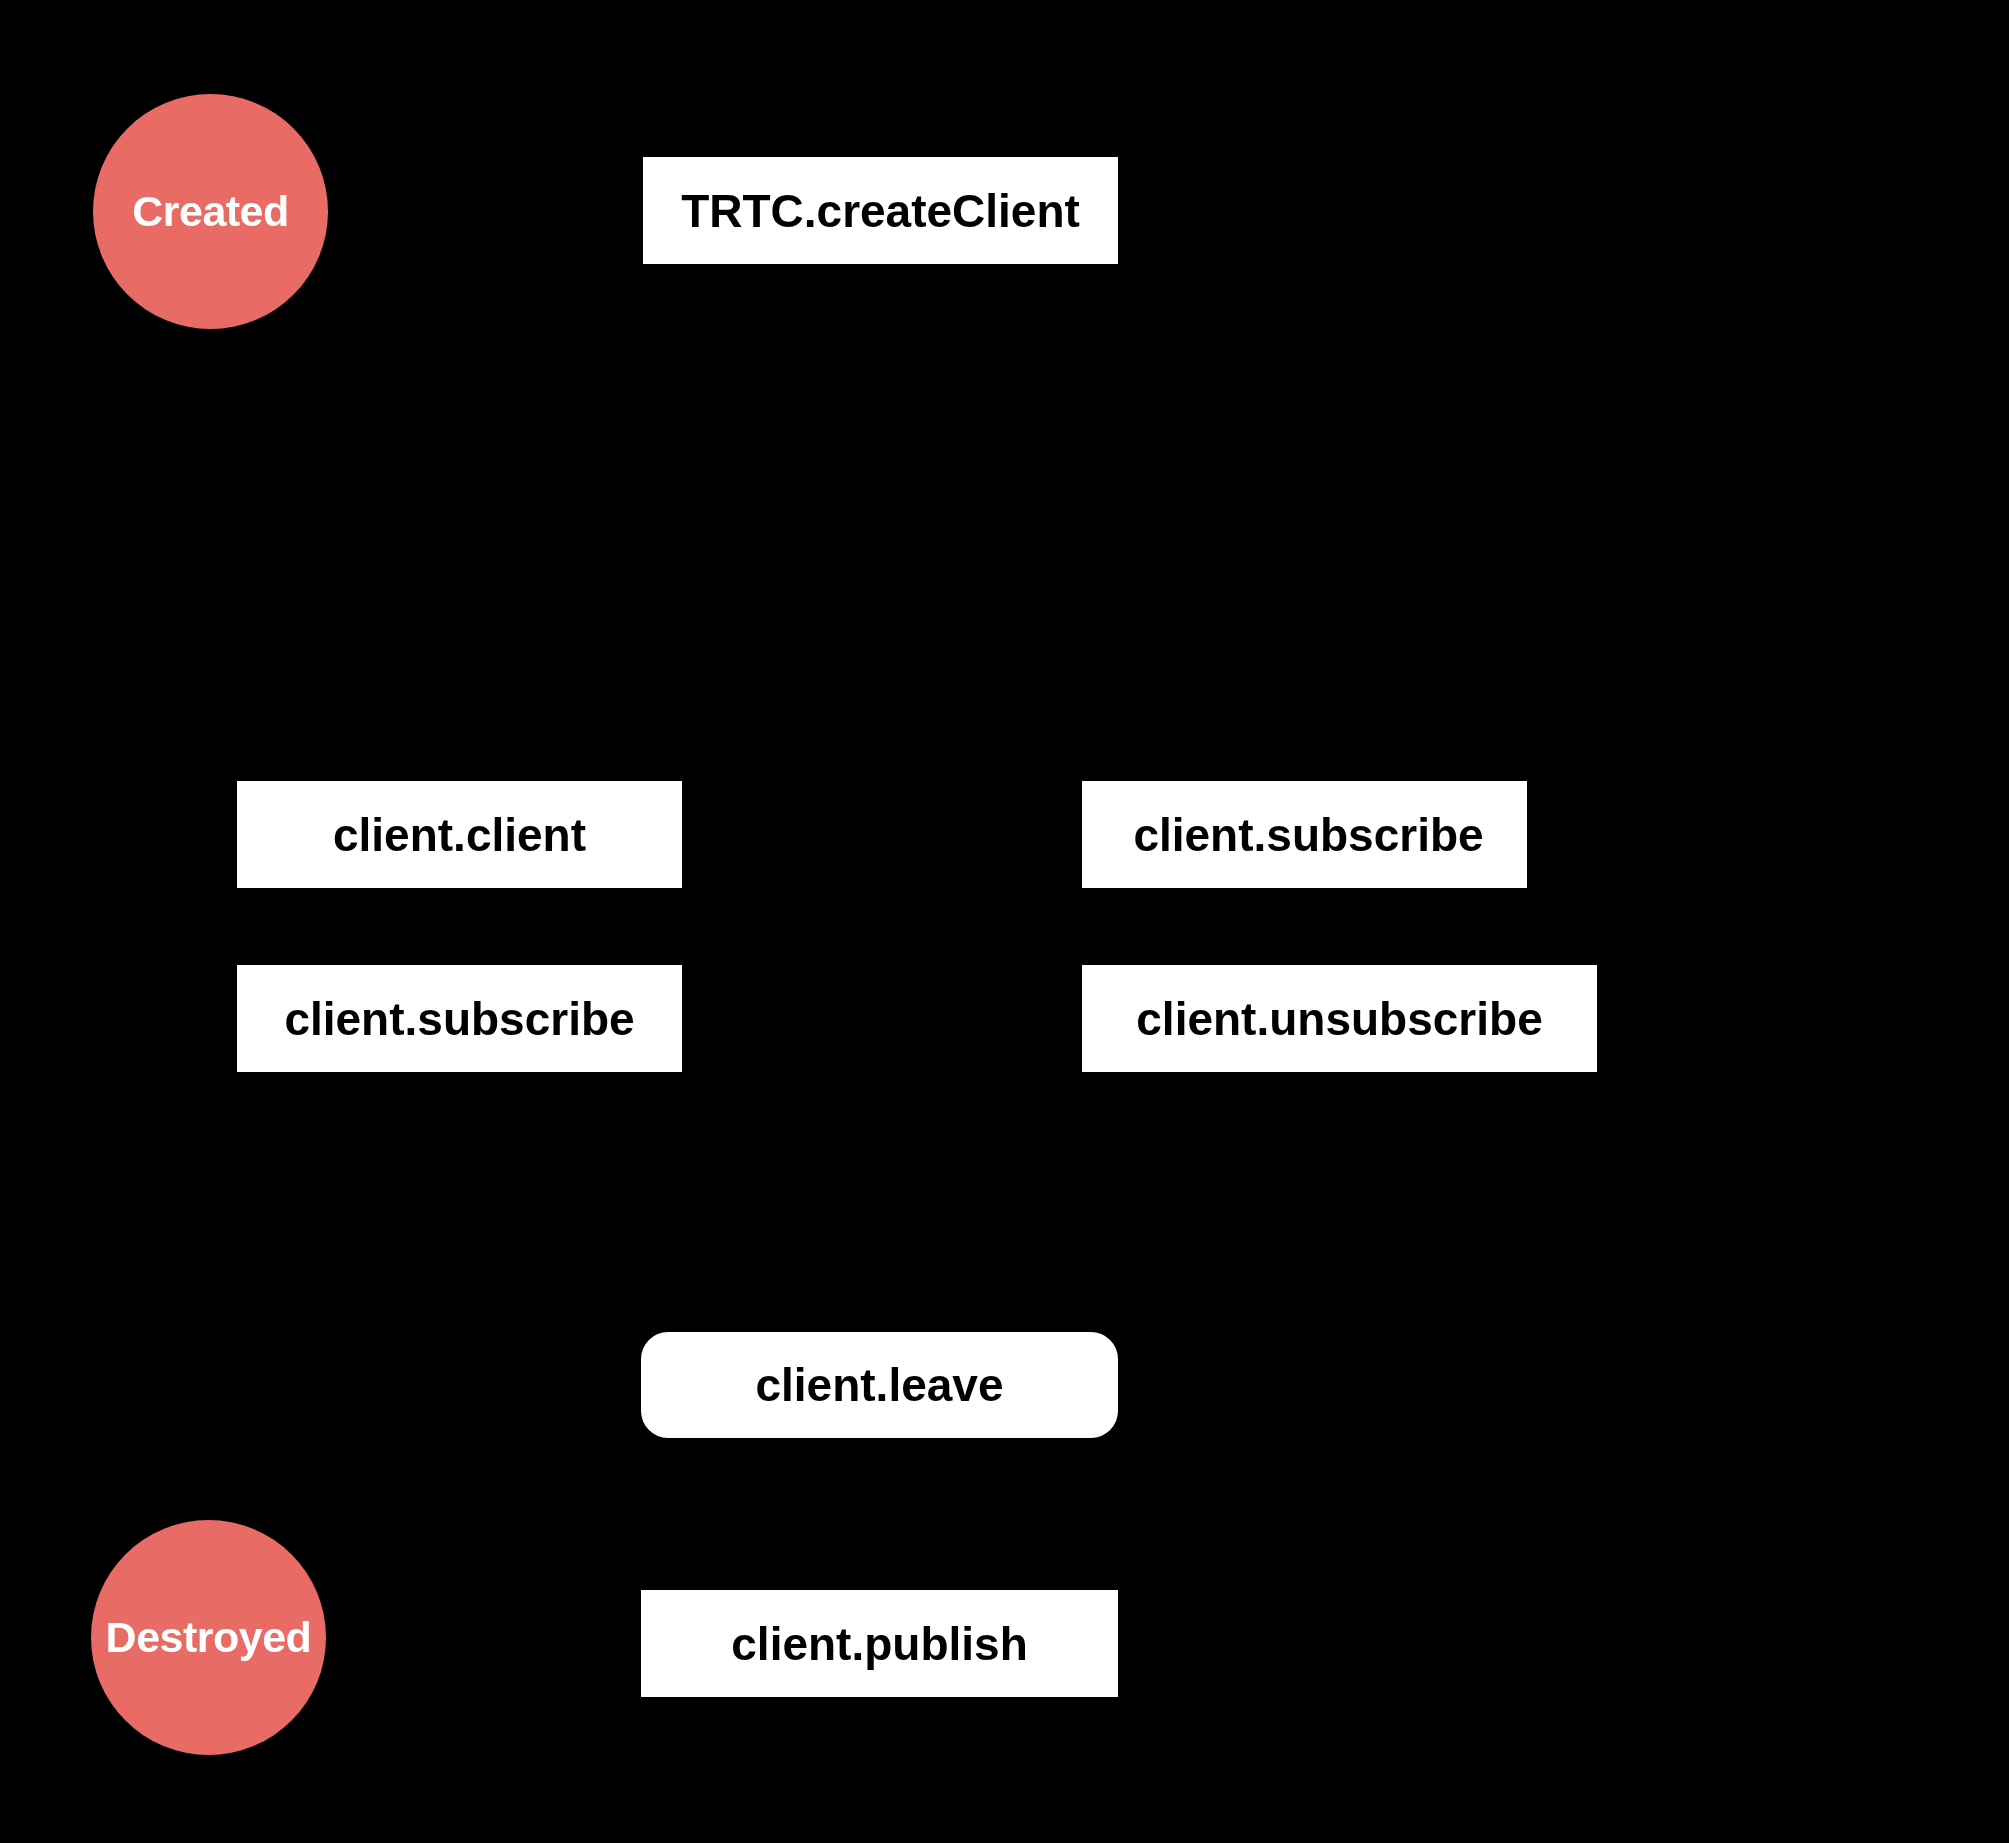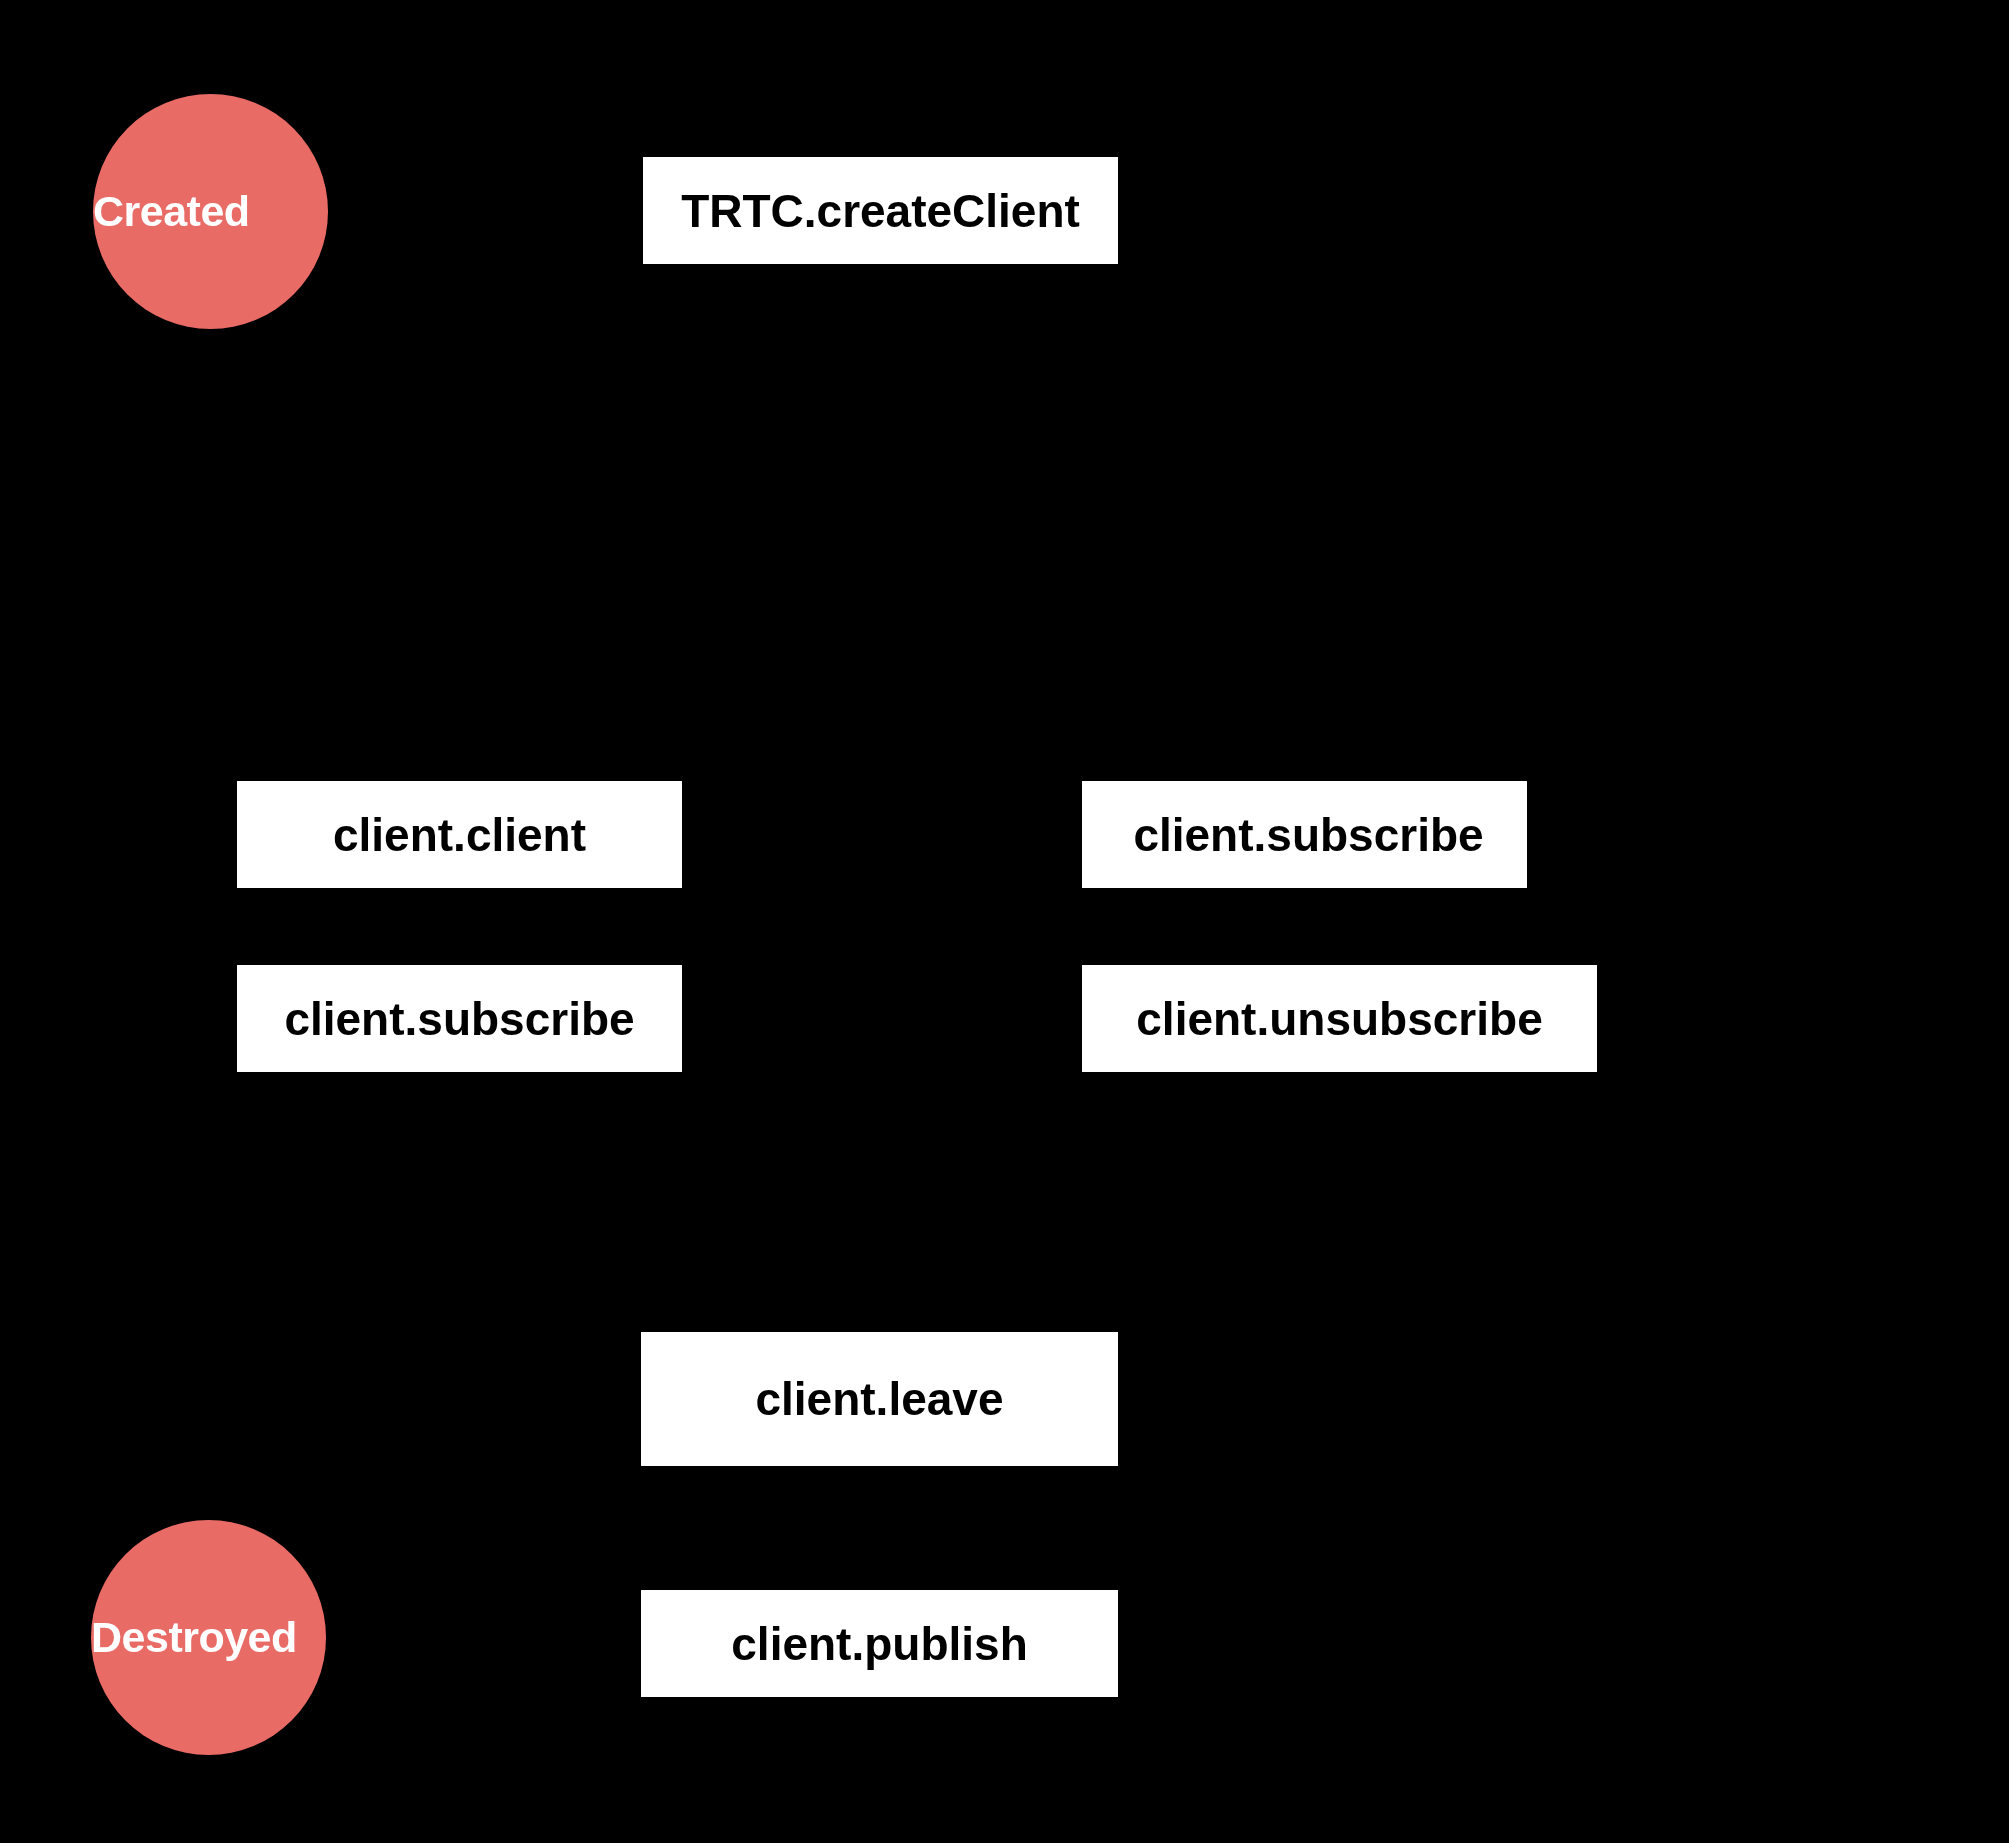--- a/index.html
+++ b/index.html
@@ -17,20 +17,21 @@
     height: 1844px;
     background: #000000;
     overflow: hidden;
   }
   .state-node {
     position: absolute;
     border-radius: 50%;
     background: #e96b66;
     display: flex;
     align-items: center;
+    justify-content: center;
     box-sizing: border-box;
   }
   .state-label {
     color: #ffffff;
     font-family: "Liberation Sans", sans-serif;
     font-weight: bold;
     font-size: 43px;
     line-height: 1;
     white-space: nowrap;
     letter-spacing: -0.5px;
@@ -79,21 +80,21 @@
   </div>
 
   <div class="action-box" style="left:237px; top:965px; width:445px; height:107px;">
     <span class="action-label">client.subscribe</span>
   </div>
 
   <div class="action-box" style="left:1082px; top:965px; width:515px; height:107px;">
     <span class="action-label">client.unsubscribe</span>
   </div>
 
-  <div class="action-box" style="left:641px; top:1332px; width:477px; height:134px;">
+  <div class="action-box" style="left:641px; top:1332px; width:477px; height:106px;border-radius:27px;">
     <span class="action-label">client.leave</span>
   </div>
 
   <div class="action-box" style="left:641px; top:1590px; width:477px; height:107px;">
     <span class="action-label">client.publish</span>
   </div>
 
 </div>
 
 

